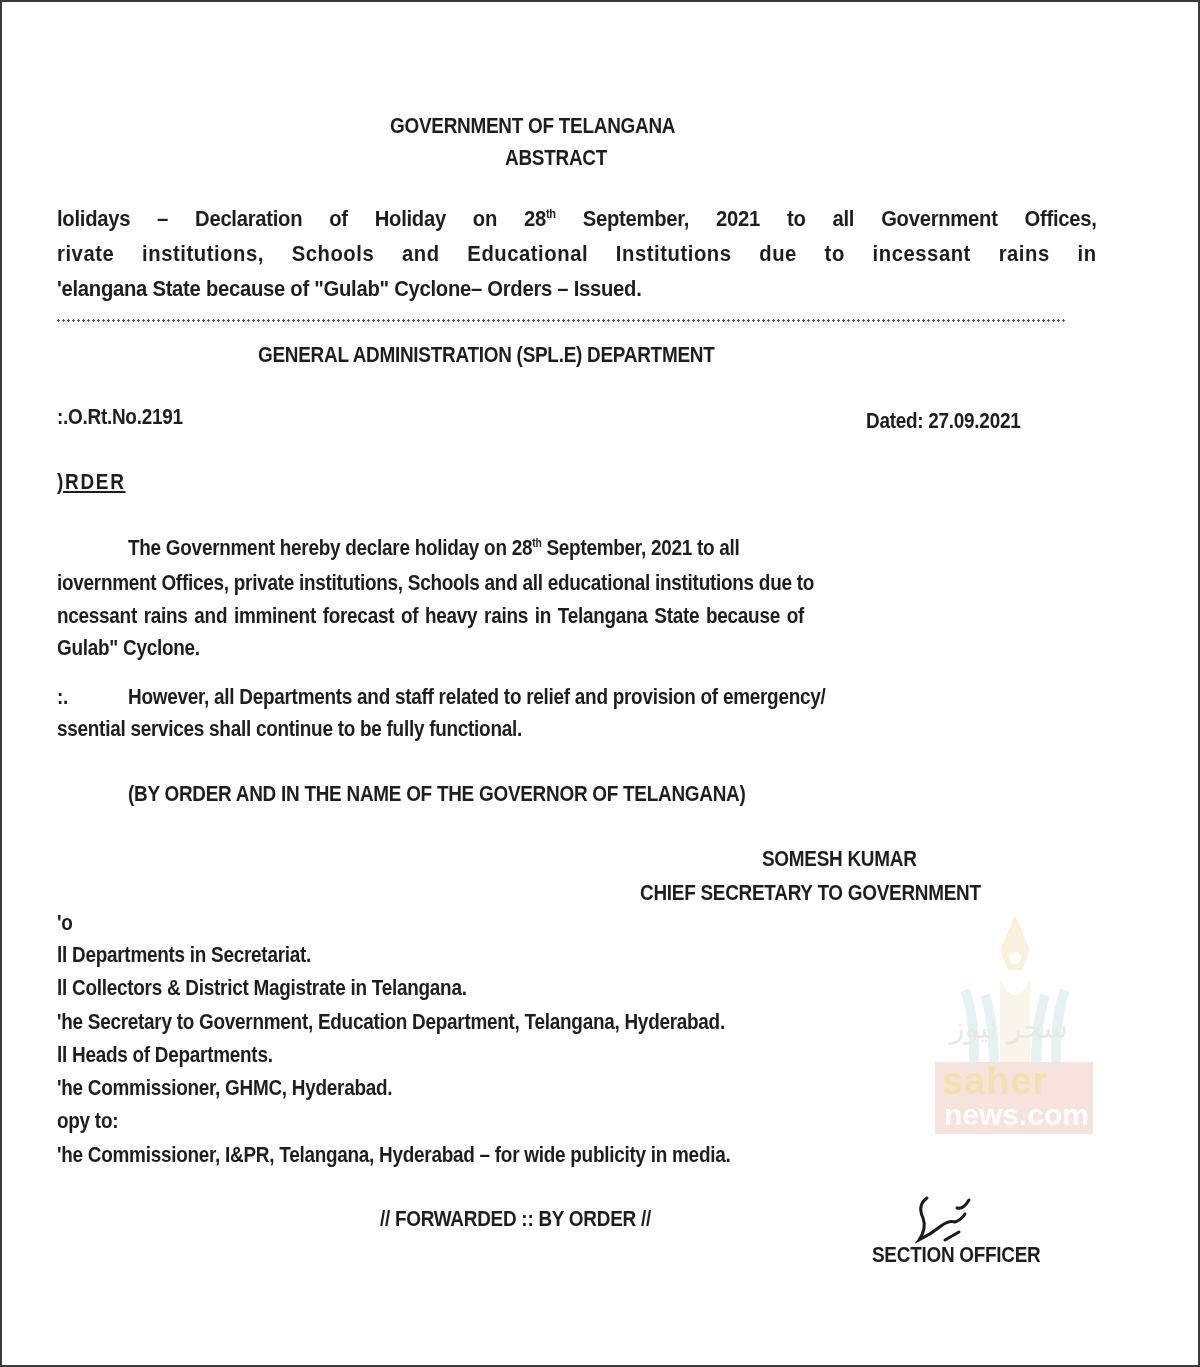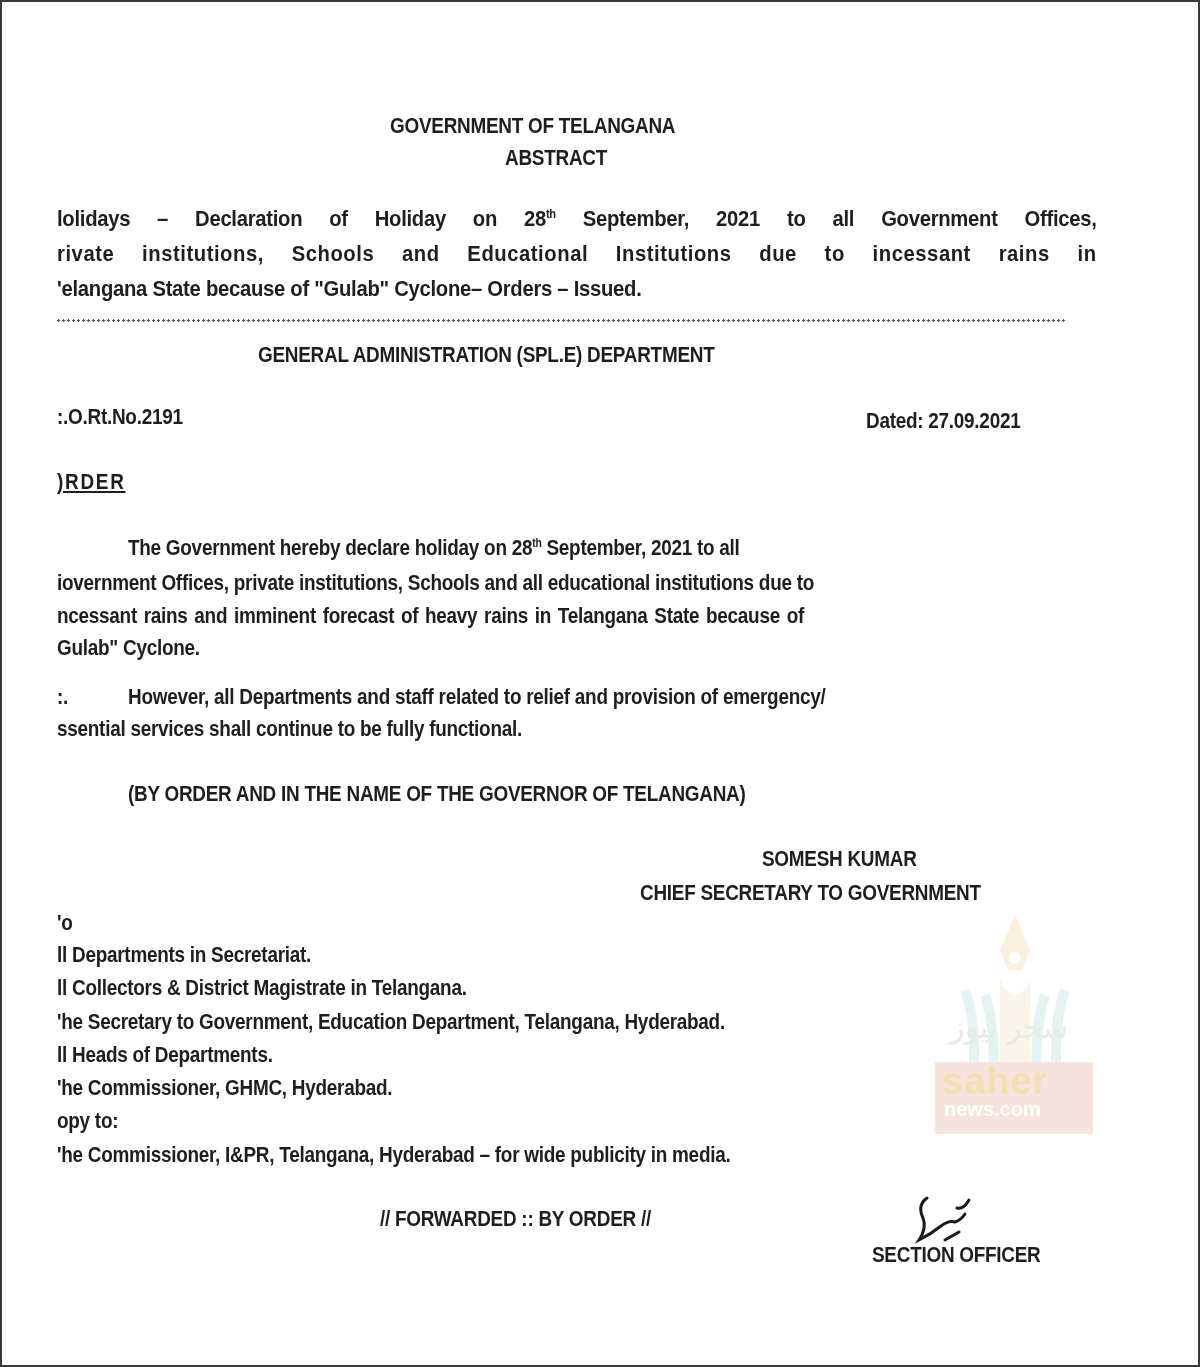--- a/index.html
+++ b/index.html
@@ -33,21 +33,21 @@
   .sig1 { top: 846px; left: 762px; font-size: 22px; transform: scaleX(0.86); transform-origin: left; }
   .sig2 { top: 880px; left: 640px; font-size: 22px; transform: scaleX(0.86); transform-origin: left; }
   .to { left: 57px; font-size: 22px; transform: scaleX(0.86); transform-origin: left; }
   .fwd { top: 1206px; left: 380px; font-size: 22px; transform: scaleX(0.86); transform-origin: left; }
   .so { top: 1242px; left: 872px; font-size: 22px; transform: scaleX(0.86); transform-origin: left; }
   .sup { font-size: 12px; vertical-align: super; line-height: 0; }
   .signature { position: absolute; left: 905px; top: 1190px; width: 80px; height: 60px; }
   .watermark { position: absolute; left: 930px; top: 910px; width: 170px; height: 230px; opacity: 0.55; }
   .wm-box { position: absolute; left: 935px; top: 1062px; width: 158px; height: 72px; background: #f6e3de; }
   .wm-saher { position: absolute; left: 942px; top: 1060px; font-family: "Liberation Sans", sans-serif; font-weight: bold; font-size: 38px; color: #f3e0b0; letter-spacing: 1px; }
-  .wm-news { position: absolute; left: 944px; top: 1098px; font-family: "Liberation Sans", sans-serif; font-weight: bold; font-size: 20px; color: #ffffff; }
+  .wm-news { position: absolute; left: 944px; top: 1098px; font-family: "Liberation Sans", sans-serif; font-weight: bold; font-size: 30px; color: #ffffff; }
   .wm-arabic { position: absolute; left: 950px; top: 1010px; font-family: "DejaVu Sans", sans-serif; font-size: 30px; color: #e8e8e8; }
 </style>
 </head>
 <body>
 
 <div class="frame"></div>
 
 <div class="doc">
 
   <div class="t head1">GOVERNMENT OF TELANGANA</div>

